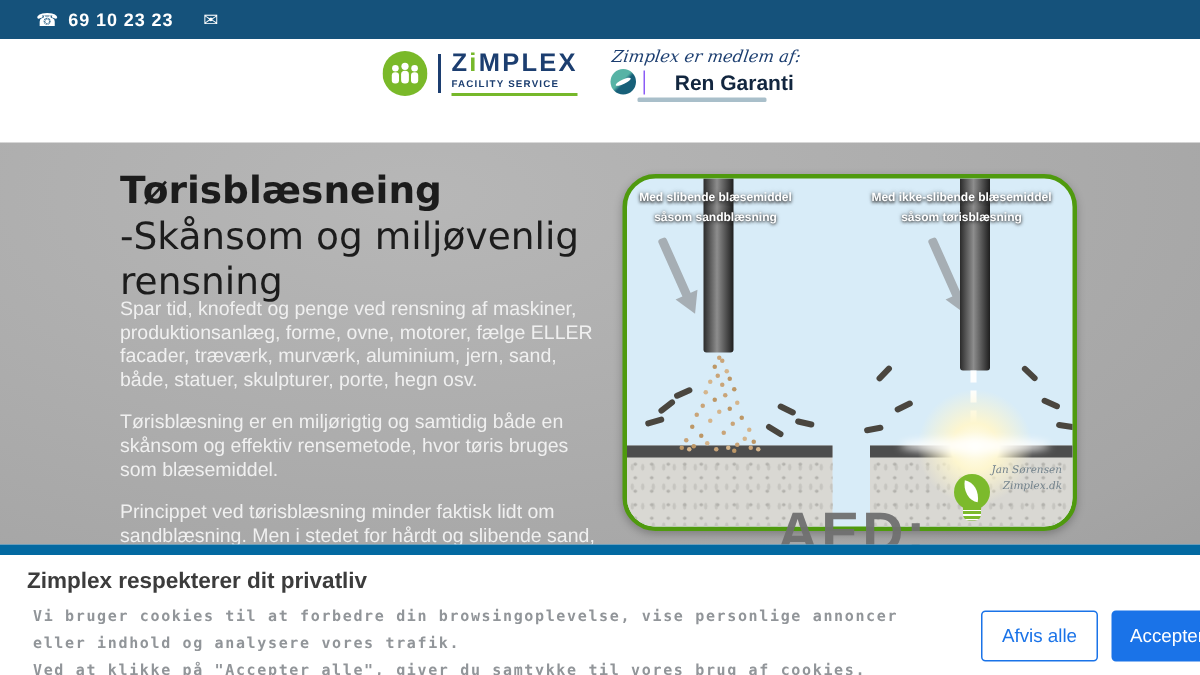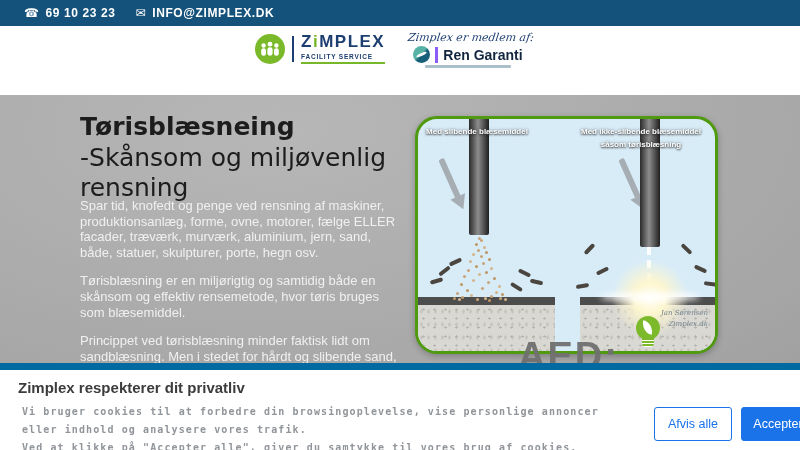--- a/index.html
+++ b/index.html
@@ -25,22 +25,22 @@
           border-bottom:2px solid #76b82a;padding:2px 0 2px 0;margin-top:1px;}
   .membership{position:absolute;left:408px;top:5px;width:120px;text-align:center;}
   .member-script{font-family:"DejaVu Serif",serif;font-style:italic;font-size:11px;
           color:#1c3e70;transform:skewX(-8deg);white-space:nowrap;}
   .member-row{display:flex;align-items:center;justify-content:center;gap:5px;margin-top:2px;}
   .member-logo{width:17px;height:17px;border-radius:50%;
           background:linear-gradient(135deg,#57b3a5 0%,#57b3a5 45%,#176079 55%,#176079 100%);
           position:relative;flex:0 0 auto;}
   .member-logo::after{content:'';position:absolute;left:3px;top:7px;width:11px;height:3px;
           background:#fff;border-radius:50%;transform:rotate(-25deg);}
-  .member-label{font-size:14px;font-weight:bold;color:#12263f;border-left:3px solid #8b5cf6;
-          padding-left:5px;white-space:nowrap;}
+  .member-label{font-size:14px;font-weight:bold;color:#12263f;border-left:1px solid #8b5cf6;
+          padding-left:20px;white-space:nowrap;}
   .member-fineprint{margin:2px auto 0;width:86px;height:3px;background:#a9bfca;border-radius:1px;}
 
   
   .nav{position:absolute;left:0;top:68px;width:800px;height:22px;display:flex;
        justify-content:center;align-items:center;gap:24px;}
   .nav-item{display:flex;align-items:center;gap:4px;font-size:10.5px;font-weight:bold;
        color:#1b4872;letter-spacing:.3px;cursor:pointer;white-space:nowrap;}
   .nav-item.active{color:#76b82a;}
   .nav-icon{font-size:9px;}
   .nav-chev{font-size:8px;margin-left:1px;}
@@ -131,21 +131,20 @@
 
 <div class="page">
 
   <div class="topbar">
     <div class="tb-item">
       <span class="tb-icon">☎</span>
       <span>69 10 23 23</span>
     </div>
     <div class="tb-item">
       <span class="tb-icon">✉</span>
-      <span>INFO@ZIMPLEX.DK</span>
     </div>
   </div>
 
   <div class="header">
     <div class="logo">
       <svg width="30" height="30" viewBox="0 0 30 30">
         <circle cx="15" cy="15" r="15" fill="#7ab929"></circle>
         <g fill="#fff">
           <circle cx="8.6" cy="11.5" r="2.2"></circle>
             <rect x="6.2" y="14.2" width="4.8" height="7.5" rx="2.2"></rect>
@@ -217,20 +216,21 @@
     <div class="hero-paragraphs">
         <p>Spar tid, knofedt og penge ved rensning af maskiner, produktionsanlæg, forme, ovne, motorer, fælge ELLER facader, træværk, murværk, aluminium, jern, sand, både, statuer, skulpturer, porte, hegn osv.</p>
         <p>Tørisblæsning er en miljørigtig og samtidig både en skånsom og effektiv rensemetode, hvor tøris bruges som blæsemiddel.</p>
         <p>Princippet ved tørisblæsning minder faktisk lidt om sandblæsning. Men i stedet for hårdt og slibende sand, benyttes tøris, som er ikke-slibende.</p>
         <p>Rens med tøris er ideel til at fjerne belægninger som klister</p>
       </div>
 
     <div class="illus">
       <div class="illus-label left">
         <div>Med slibende blæsemiddel</div>
+        <div>såsom sandblæsning</div>
       </div>
       <div class="illus-label right">
         <div>Med ikke-slibende blæsemiddel</div>
         <div>såsom tørisblæsning</div>
       </div>
       <div class="arrow a-left"></div>
       <div class="arrow a-right"></div>
       <div class="nozzle left"></div>
       <div class="nozzle right"></div>
       <div class="slab s-left"></div>

